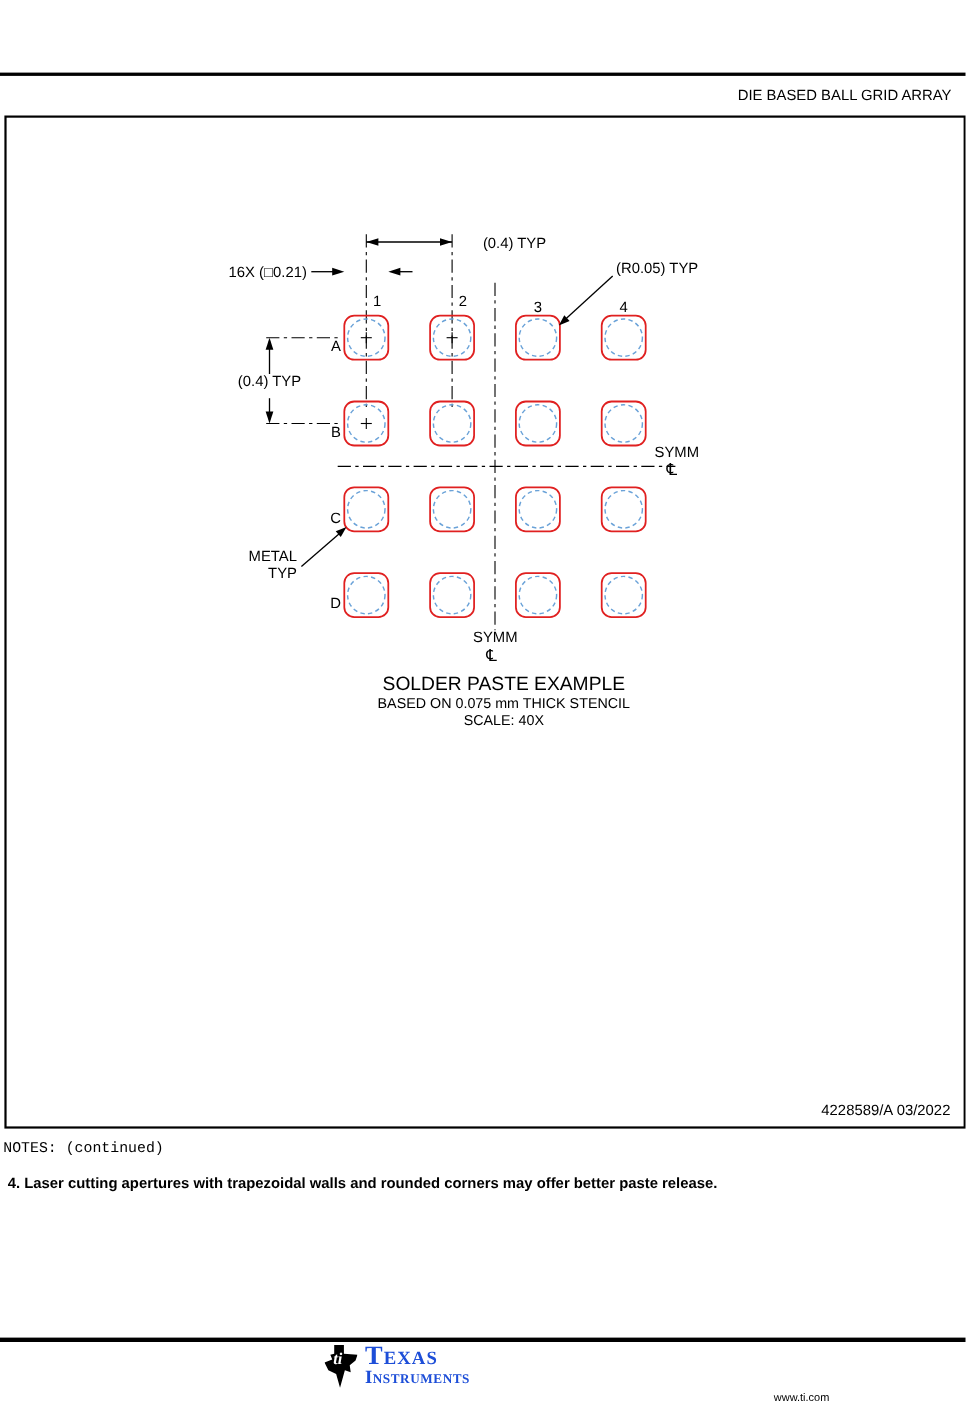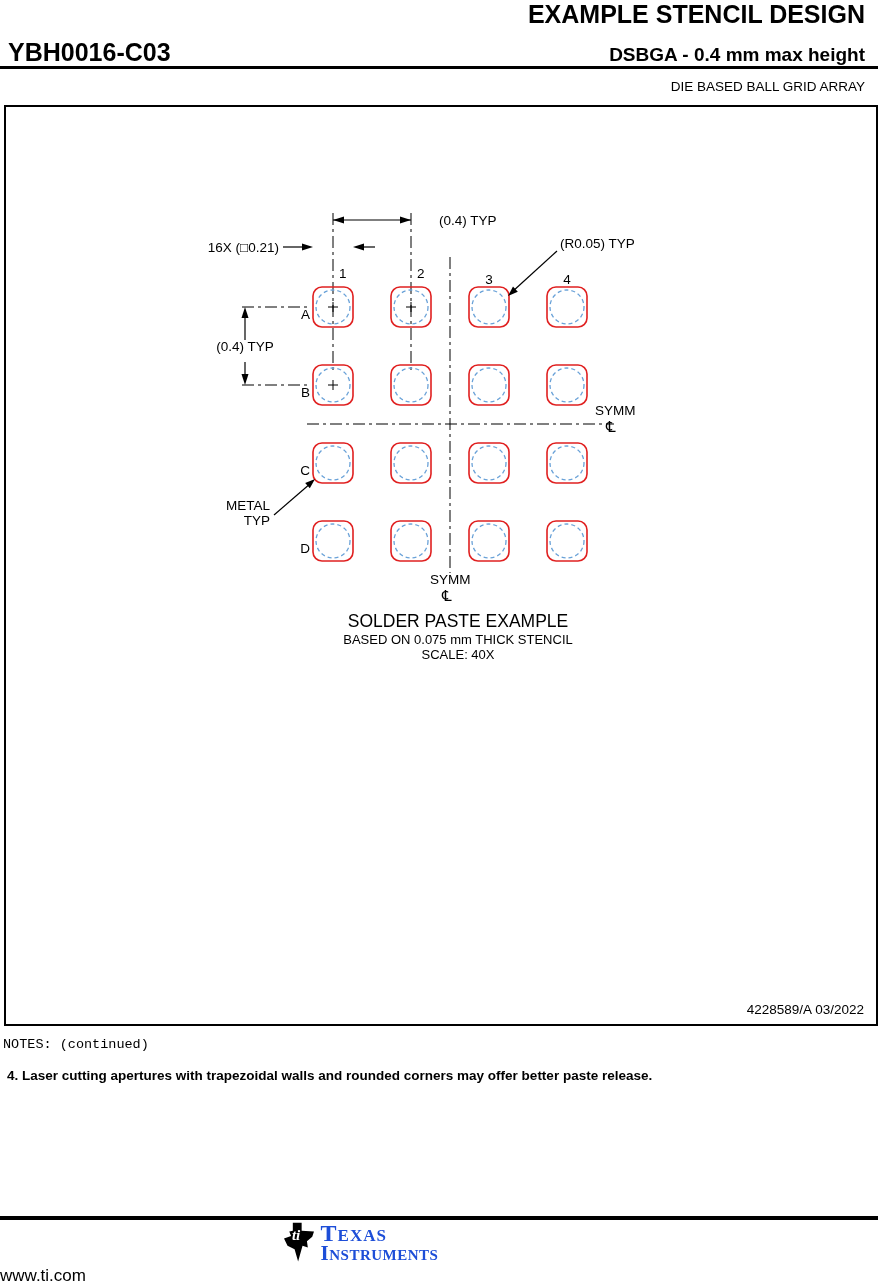--- a/index.html
+++ b/index.html
@@ -26,32 +26,29 @@
   .land{fill:none;stroke:var(--land-blue,#6aa2d8);stroke-width:1.3;stroke-dasharray:4 3;}
   .arrow{fill:#000;stroke:none;}
 
   .notes-heading{position:absolute;top:1037px;left:3px;font-size:13.5px;font-family:Liberation Mono, monospace;}
   .note-item{position:absolute;top:1068px;left:7px;font-size:13.5px;max-width:830px;font-weight:bold;}
 
   .ftr-rule{position:absolute;top:1216px;left:0;width:878px;height:4px;background:#000;}
   .ti-logo{position:absolute;top:1222px;left:0;width:722px;display:flex;justify-content:center;align-items:flex-start;gap:7px;}
   .ti-words{font-family:"Liberation Serif","DejaVu Serif",serif;font-variant:small-caps;font-weight:bold;line-height:0.92;color:#1d4ed8;}
   .ti-texas{font-size:24px;letter-spacing:1px;}
-  .ti-instruments{font-size:21px;letter-spacing:.5px;}
+  .ti-instruments{font-size:17px;letter-spacing:.5px;}
   .ti-mono{font-family:"Liberation Serif","DejaVu Serif",serif;font-weight:bold;font-style:italic;font-size:17px;fill:#fff;}
-  .ti-site{position:absolute;top:1266px;left:0;width:694px;text-align:left;font-size:17px;}
+  .ti-site{position:absolute;top:1266px;left:0;width:754px;text-align:right;font-size:10px;}
 </style>
 </head>
 <body>
 
 <div class="page">
 
-  <div class="hdr-title">EXAMPLE STENCIL DESIGN</div>
-  <div class="hdr-part">YBH0016-C03</div>
-  <div class="hdr-spec">DSBGA - 0.4 mm max height</div>
   <div class="hdr-rule"></div>
   <div class="hdr-family">DIE BASED BALL GRID ARRAY</div>
 
   <div class="draw-box">
     <svg width="866" height="913" viewBox="0 0 866 913">
 
       <g>
         <line class="cline" x1="444" y1="150" x2="444" y2="466"></line>
         <line class="cline" x1="301" y1="317" x2="608" y2="317"></line>
         <line class="cline" x1="327" y1="106" x2="327" y2="267"></line>

